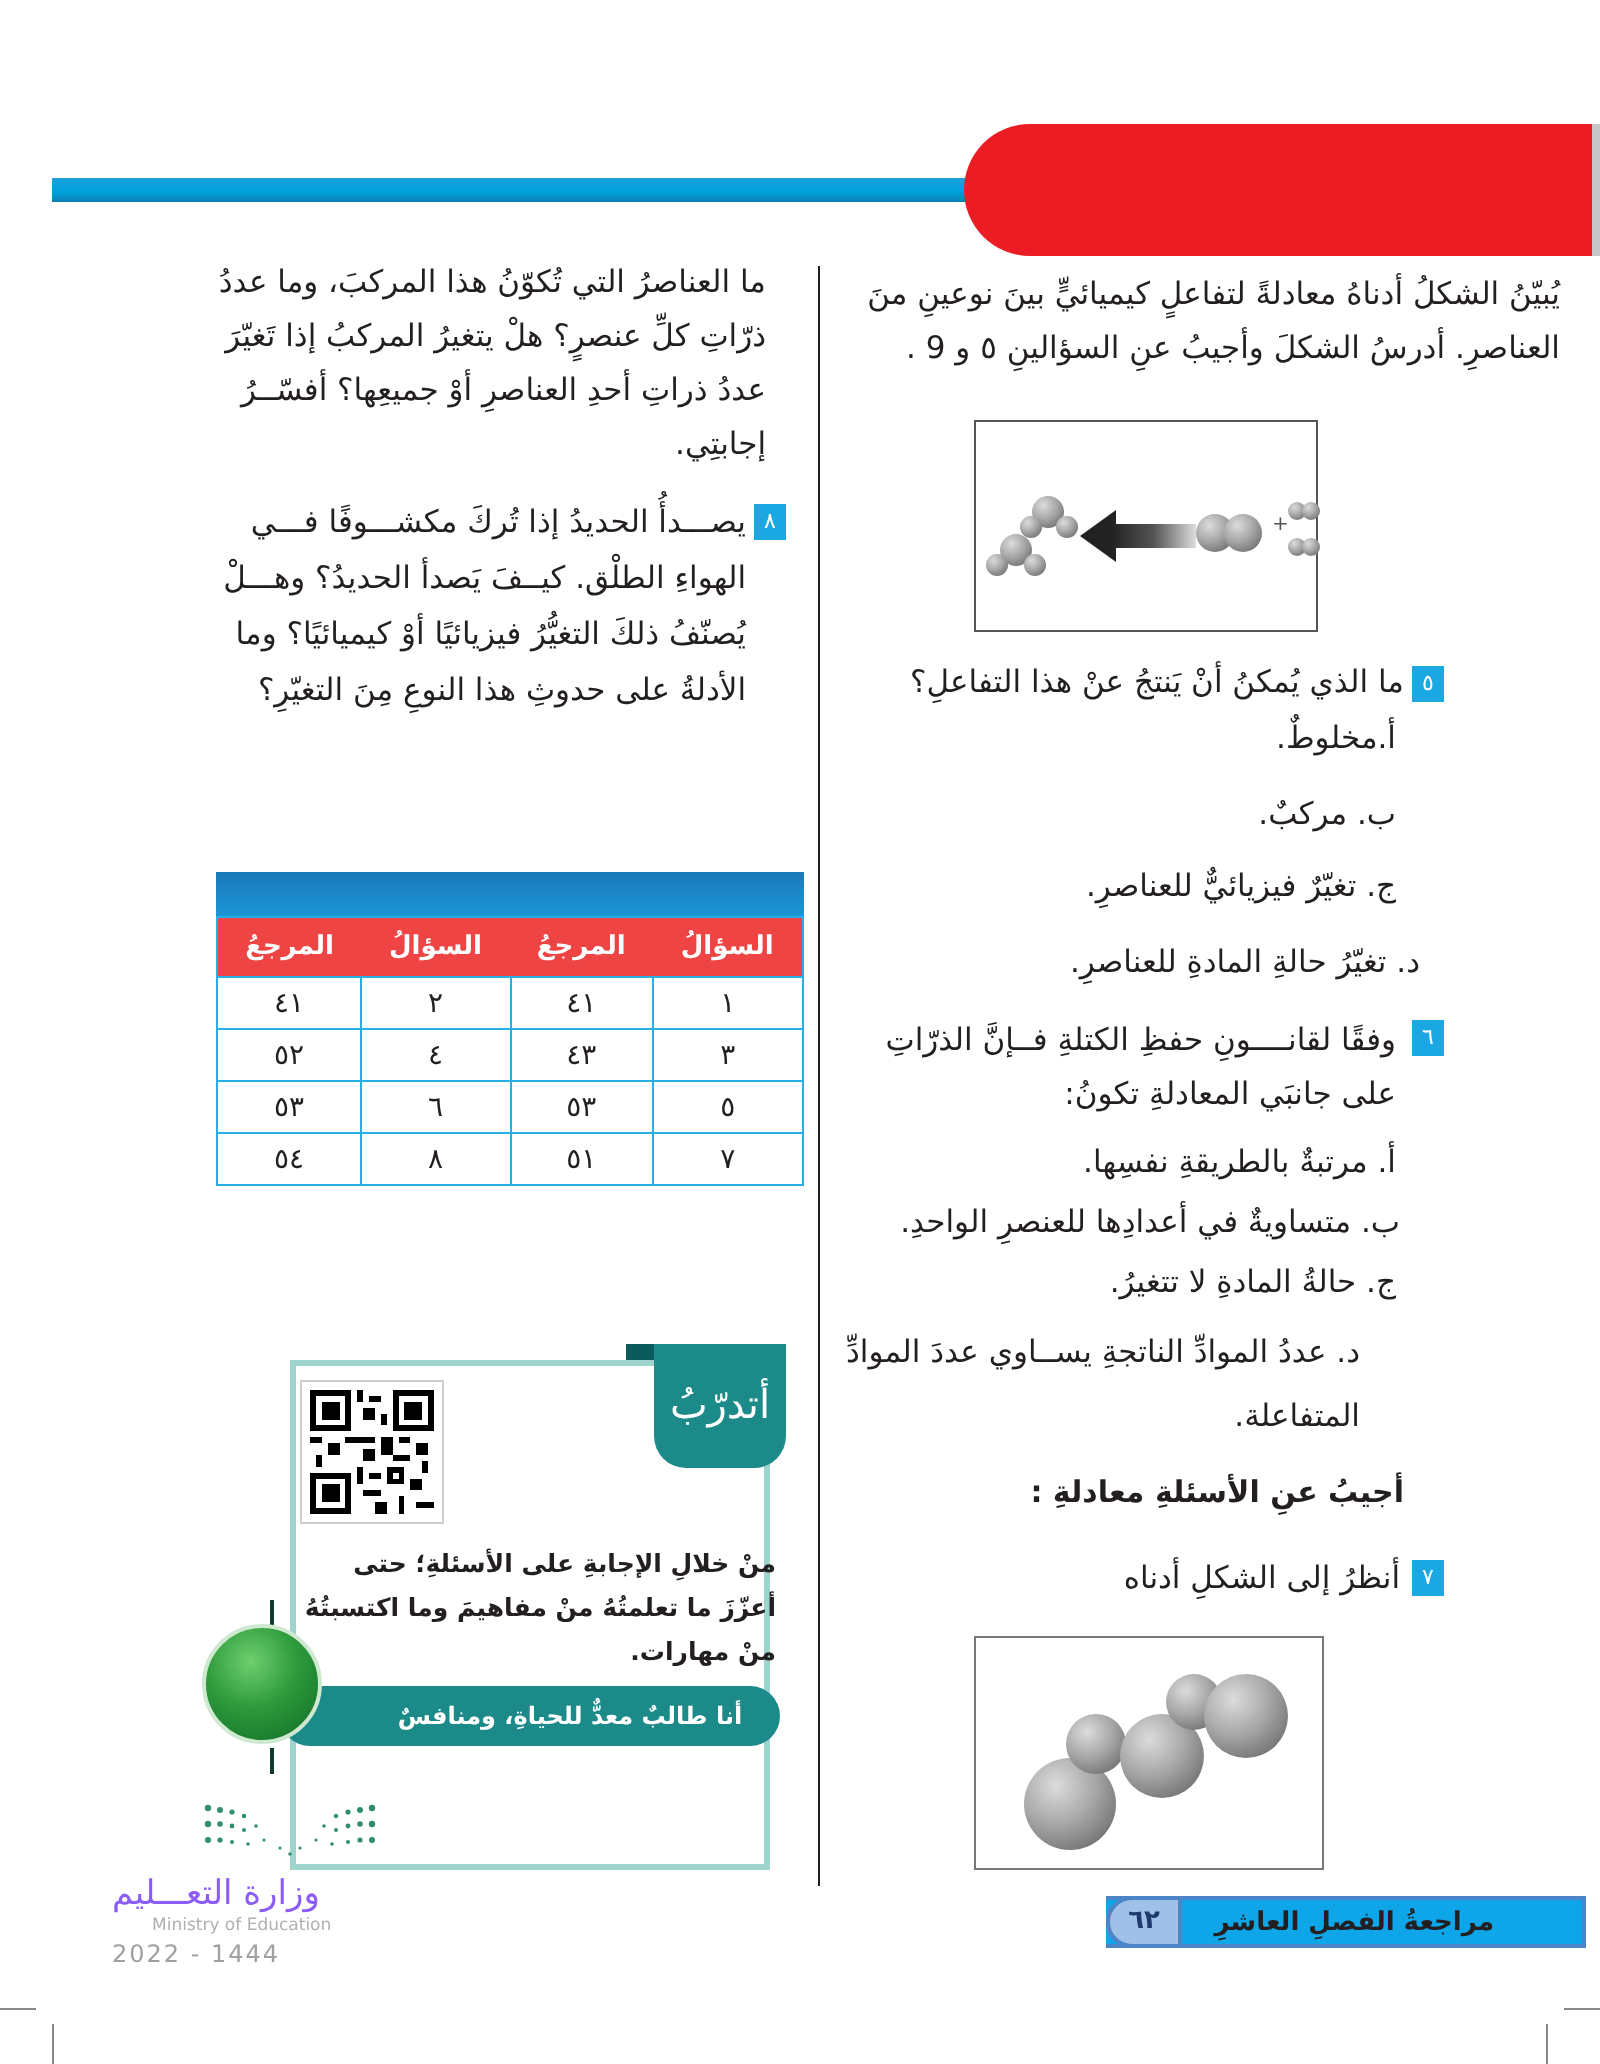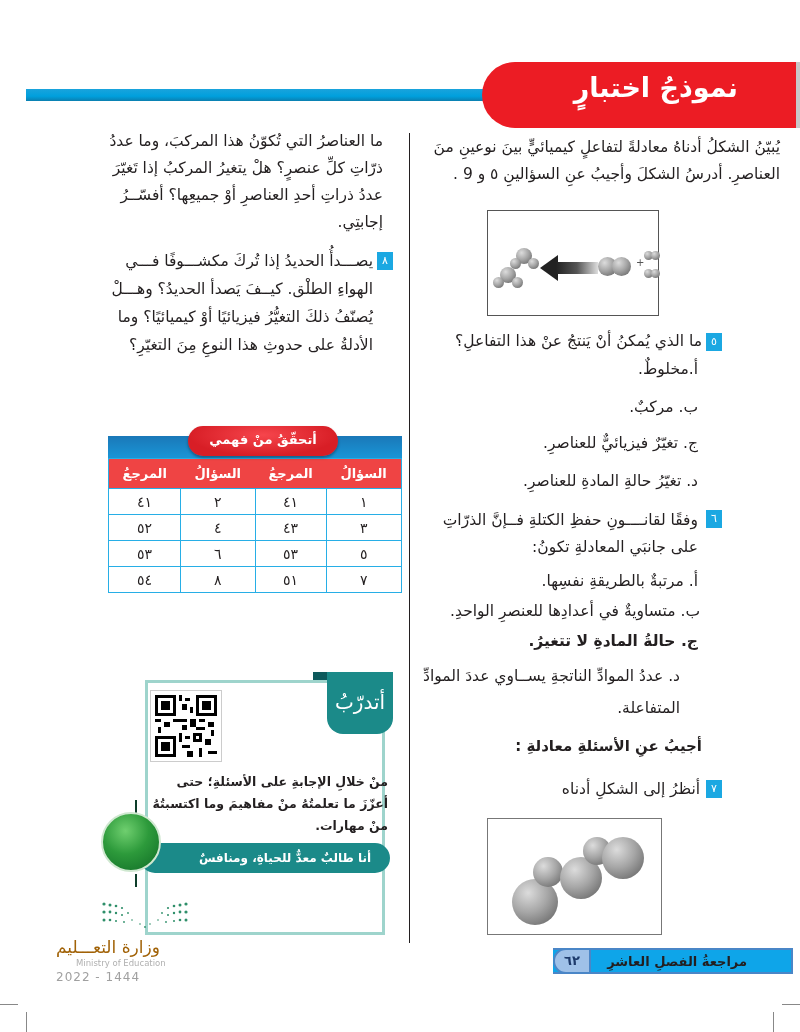--- a/index.html
+++ b/index.html
@@ -40,52 +40,51 @@
   table { border-collapse: collapse; width: 294px; direction: rtl; }
   th { background: #ef4444; color: #fff; font-size: 13px; font-weight: bold; height: 30px; }
   td { border: 1px solid #27aee6; font-size: 14px; text-align: center; height: 26px; color: #231f20; }
   table { border: 1px solid #27aee6; }
 
   
   .practice-outer { position: absolute; left: 137px; top: 672px; width: 262px; height: 270px; }
   .practice-box { position: absolute; left: 8px; top: 8px; width: 240px; height: 255px;
     border: 3px solid #9ed4cc; background: #fff; }
   .practice-tab { position: absolute; left: 190px; top: 0; width: 66px; height: 62px; background: #1b8a89;
-    border-radius: 0 0 16px 16px; }
+    border-radius: 0 0 16px 16px; font-family: Liberation Serif, serif; }
   .practice-tab-dark { position: absolute; left: 176px; top: 0; width: 16px; height: 8px; background: #0d5a5c; }
   .practice-tab span { display: block; color: #fff; font-size: 20px; text-align: center; margin-top: 18px; }
   .qr { position: absolute; left: 150px; top: 690px; width: 72px; height: 72px; border: 1px solid #ccc; background: #fff; padding: 4px; }
   .qr svg { width: 100%; height: 100%; }
   .practice-text { position: absolute; left: 148px; top: 771px; width: 240px; font-size: 12.5px; font-weight: bold; line-height: 22px; direction: rtl; text-align: right; }
   .motto { position: absolute; left: 140px; top: 843px; width: 250px; height: 30px; background: #1b8a89; border-radius: 15px;
     color: #fff; font-size: 12px; font-weight: bold; direction: rtl; text-align: center; line-height: 30px; padding-left: 40px; }
   .green-seal { position: absolute; left: 101px; top: 812px; width: 60px; height: 60px; border-radius: 50%;
     background: radial-gradient(circle at 40% 30%, #6fcf6f 0%, #2d9a3b 45%, #0f6b26 100%); border: 2px solid #cfe8d0; }
   .seal-stroke { position: absolute; left: 135px; top: 800px; width: 2px; height: 13px; background: #0d3d2a; }
   .seal-stroke2 { position: absolute; left: 135px; top: 874px; width: 2px; height: 13px; background: #0d3d2a; }
 
   .moe-dots { position: absolute; left: 100px; top: 900px; width: 90px; height: 32px; }
-  .moe-ar { position: absolute; left: 56px; top: 937px; font-size: 17px; color: #a16207; direction: rtl; }
+  .moe-ar { position: absolute; left: 56px; top: 937px; font-size: 17px; color: #8b5cf6; direction: rtl; }
   .moe-en { position: absolute; left: 56px; top: 958px; font-size: 8.5px; color: #b0b0b0; margin-left: 20px; }
   .moe-year { position: absolute; left: 56px; top: 970px; font-size: 12px; color: #a0a0a0; letter-spacing: 1px; }
 
   .footer-bar { position: absolute; left: 553px; top: 948px; width: 240px; height: 26px;
     border: 2px solid #4a86c7; border-left: none; background: #0ea5e9; }
   .footer-page { position: absolute; left: 553px; top: 948px; width: 38px; height: 26px; border-radius: 13px 0 0 13px;
     border: 2px solid #4a86c7; background: #9fc1e8; font-size: 13px; font-weight: bold; text-align: center; line-height: 22px; color: #1d3a6b; }
   .footer-title { position: absolute; right: 44px; top: 2px; font-size: 13px; font-weight: bold; direction: rtl; line-height: 20px; }
 
   .crop-mark { position: absolute; background: #888; }
 </style>
 </head>
 <body>
 
 <div class="blue-rule"></div>
 <div class="header-tab">
-  <div class="header-title">نموذجُ اختبارٍ</div>
   <div class="header-tab-edge"></div>
 </div>
 
 <div class="col-divider"></div>
 
 <div class="para rtl" style="left:420px; top:134px; width:360px;">يُبيّنُ الشكلُ أدناهُ معادلةً لتفاعلٍ كيميائيٍّ بينَ نوعينِ منَ العناصرِ. أدرسُ الشكلَ وأجيبُ عنِ السؤالينِ ٥ و 9 .</div>
 
 <div class="fig1">
   <div class="atom" style="left:28px;top:37px;width:16px;height:16px;"></div>
   <div class="atom" style="left:22px;top:47px;width:11px;height:11px;"></div>
@@ -102,27 +101,27 @@
   <div class="atom" style="left:163px;top:40px;width:9px;height:9px;"></div>
   <div class="atom" style="left:156px;top:58px;width:9px;height:9px;"></div>
   <div class="atom" style="left:163px;top:58px;width:9px;height:9px;"></div>
 </div>
 
 <div class="badge" style="left:706px; top:333px;">٥</div>
 <div class="para rtl" style="left:424px; top:328px; width:278px;">ما الذي يُمكنُ أنْ يَنتجُ عنْ هذا التفاعلِ؟</div>
 <div class="para rtl" style="left:420px; top:356px; width:278px;">أ.مخلوطٌ.</div>
 <div class="para rtl" style="left:420px; top:394px; width:278px;">ب. مركبٌ.</div>
 <div class="para rtl" style="left:420px; top:430px; width:278px;">ج. تغيّرٌ فيزيائيٌّ للعناصرِ.</div>
-<div class="para rtl" style="left:420px; top:468px; width:278px;text-align:right;">د. تغيّرُ حالةِ المادةِ للعناصرِ.</div>
+<div class="para rtl" style="left:432px; top:468px; width:278px;text-align:right;">د. تغيّرُ حالةِ المادةِ للعناصرِ.</div>
 
 <div class="badge" style="left:706px; top:510px;">٦</div>
 <div class="para rtl" style="left:420px; top:507px; width:278px;">وفقًا لقانــــونِ حفظِ الكتلةِ فــإنَّ الذرّاتِ على جانبَي المعادلةِ تكونُ:</div>
 <div class="para rtl" style="left:420px; top:568px; width:278px;text-align:right;">أ.  مرتبةٌ بالطريقةِ نفسِها.</div>
 <div class="para rtl" style="left:420px; top:598px; width:280px;">ب. متساويةٌ في أعدادِها للعنصرِ الواحدِ.</div>
-<div class="para rtl" style="left:420px; top:628px; width:278px;font-weight:bold;">ج. حالةُ المادةِ لا تتغيرُ.</div>
+<div class="para rtl" style="left:420px; top:628px; width:278px;">ج. حالةُ المادةِ لا تتغيرُ.</div>
 <div class="para rtl" style="left:400px; top:660px; width:280px; line-height:32px;">د. عددُ الموادِّ الناتجةِ يســاوي عددَ الموادِّ المتفاعلة.</div>
 
 <div class="para rtl" style="left:420px; top:733px; width:282px; font-weight:bold; font-size:15px;">أجيبُ عنِ الأسئلةِ معادلةِ :</div>
 
 <div class="badge" style="left:706px; top:780px;">٧</div>
 <div class="para rtl" style="left:420px; top:776px; width:280px;">أنظرُ إلى الشكلِ أدناه</div>
 
 <div class="fig2">
   <div class="atom" style="left:24px;top:60px;width:46px;height:46px;"></div>
   <div class="atom" style="left:45px;top:38px;width:30px;height:30px;"></div>
@@ -131,23 +130,20 @@
   <div class="atom" style="left:114px;top:18px;width:42px;height:42px;"></div>
 </div>
 
 <div class="para rtl" style="left:95px; top:128px; width:288px;">ما العناصرُ التي تُكوّنُ هذا المركبَ، وما عددُ ذرّاتِ كلِّ عنصرٍ؟ هلْ يتغيرُ المركبُ إذا تَغيّرَ عددُ ذراتِ أحدِ العناصرِ أوْ جميعِها؟ أفسّــرُ إجابتِي.</div>
 
 <div class="badge" style="left:377px; top:252px;">٨</div>
 <div class="para rtl" style="left:95px; top:247px; width:278px; line-height:28px;">يصـــدأُ الحديدُ إذا تُركَ مكشـــوفًا فـــي الهواءِ الطلْق. كيــفَ يَصدأ الحديدُ؟ وهـــلْ يُصنّفُ ذلكَ التغيُّرُ فيزيائيًا أوْ كيميائيًا؟ وما الأدلةُ على حدوثِ هذا النوعِ مِنَ التغيّرِ؟</div>
 
 <div class="check-table">
   <div class="check-bar"></div>
-  <div class="check-pill">
-      <span>أتحقّقُ منْ فهمي</span>
-    </div>
   <table>
     <thead>
       <tr>
         <th>السؤالُ</th>
         <th>المرجعُ</th>
         <th>السؤالُ</th>
         <th>المرجعُ</th>
       </tr>
     </thead>
     <tbody>

